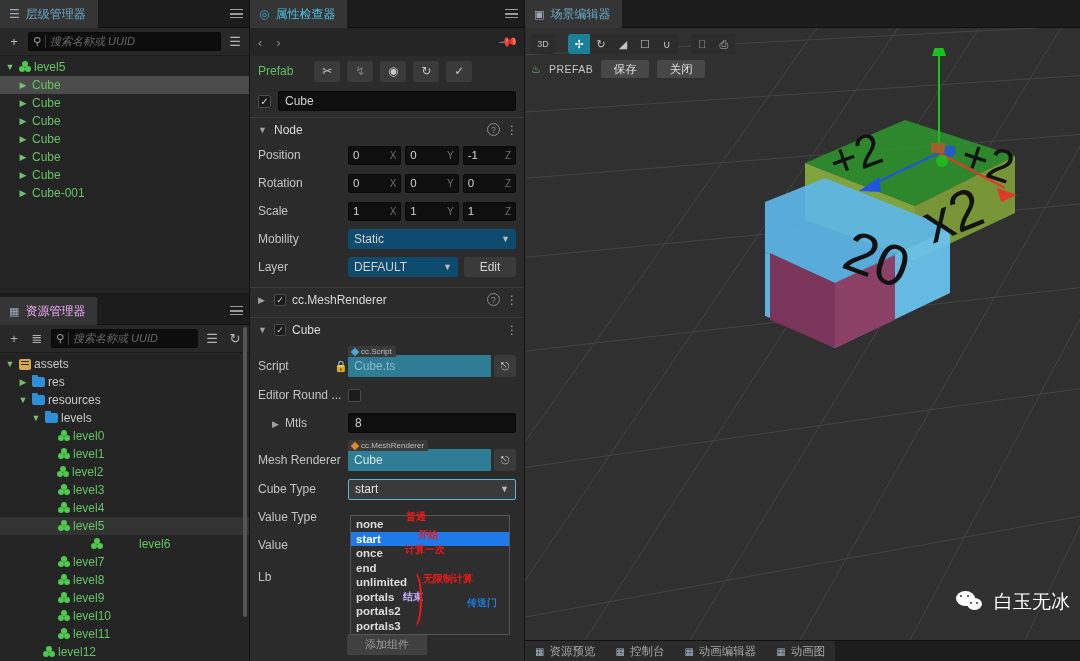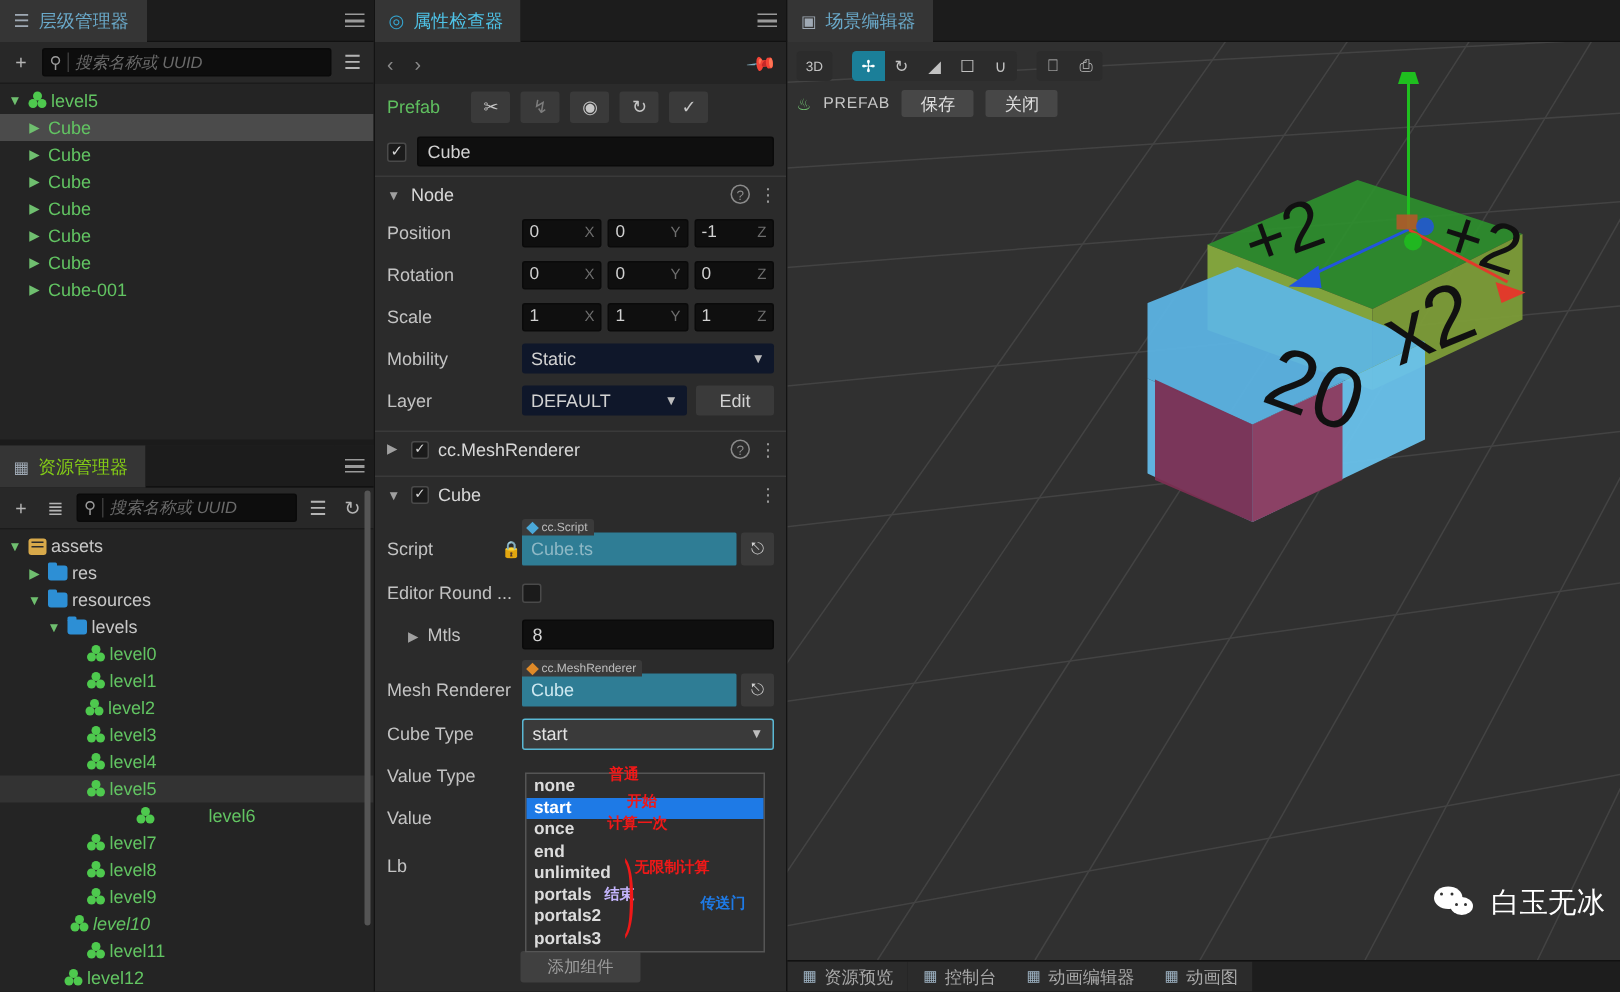--- a/index.html
+++ b/index.html
@@ -149,21 +149,21 @@
 
   .prow { display: flex; align-items: center; height: 28px; padding: 0 8px; }
   .prow .plabel { width: 90px; color: #c3c3c3; font-size: 12px; flex: none; }
   .vec { display: flex; gap: 4px; flex: 1; }
   .vfield {
     flex: 1; height: 19px; background: #0f0f0f; border: 1px solid #0a0a0a; border-radius: 2px;
     display: flex; align-items: center; padding: 0 4px; color: #d2d2d2; font-size: 11.5px;
   }
   .vfield .axis { margin-left: auto; color: #6d6d6d; font-size: 10px; }
   .sel-field {
-    flex: 1; height: 20px; background: #0f172a; border-radius: 2px;
+    flex: 1; height: 20px; background: #0c4a6e; border-radius: 2px;
     display: flex; align-items: center; padding: 0 6px; color: #d2d2d2; font-size: 12px;
   }
   .sel-field .chev { margin-left: auto; color: #bdbdbd; font-size: 9px; }
   .edit-btn {
     width: 52px; height: 20px; margin-left: 6px; background: #3a3a3a; border-radius: 2px;
     display: flex; align-items: center; justify-content: center; color: #d2d2d2; font-size: 12px;
   }
   .lock-ico { width: 14px; color: #9a9a9a; font-size: 11px; text-align: center; }
 
   .asset-field {
@@ -342,21 +342,21 @@
           </div>
         </div>
     </div>
 
     <div class="vsplit"></div>
 
     <div class="assets">
       <div class="panel-tabbar">
         <div class="panel-tab">
           <span style="color:#9fa9b4;font-size:11px;">▦</span>
-          <span class="tab-label" style="color:#84cc16">资源管理器</span>
+          <span class="tab-label" style="color:#f0abfc">资源管理器</span>
         </div>
         <div class="tab-rest"></div>
         <div class="hamburger">
             <i></i>
           </div>
       </div>
       <div class="toolrow">
         <div class="tool-ico">+</div>
         <div class="tool-ico">≣</div>
         <div class="searchbox">
@@ -471,21 +471,21 @@
           </div>
           <div class="trow" style="padding-left: 43px;">
             <span class="arrow blank">▶</span>
             <span class="ico-prefab">
               <span></span>
               <span></span>
               <span></span>
             </span>
             <span class="name-green">level9</span>
           </div>
-          <div class="trow" style="padding-left: 32px; font-style: italic;">
+          <div class="trow" style="padding-left: 43px;">
             <span class="arrow blank">▶</span>
             <span class="ico-prefab">
               <span></span>
               <span></span>
               <span></span>
             </span>
             <span class="name-green">level10</span>
           </div>
           <div class="trow" style="padding-left: 43px;">
             <span class="arrow blank">▶</span>

